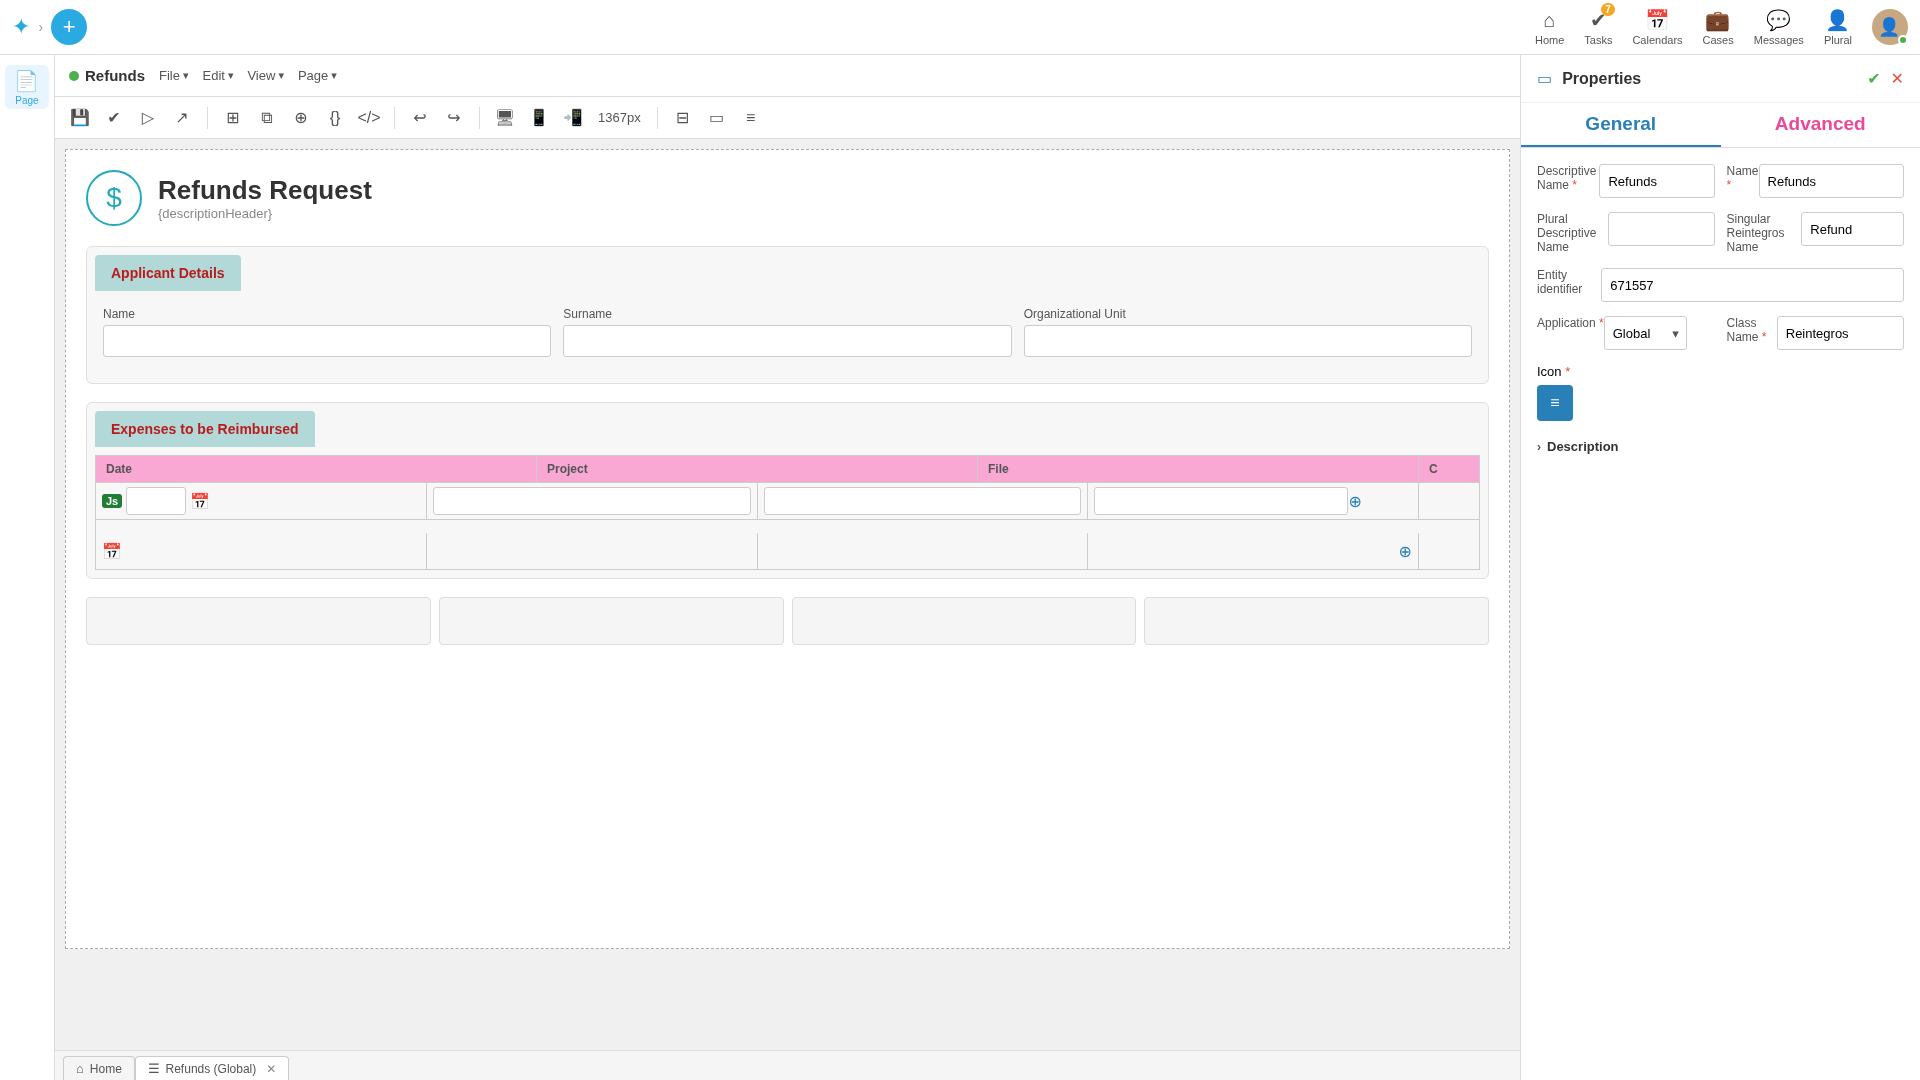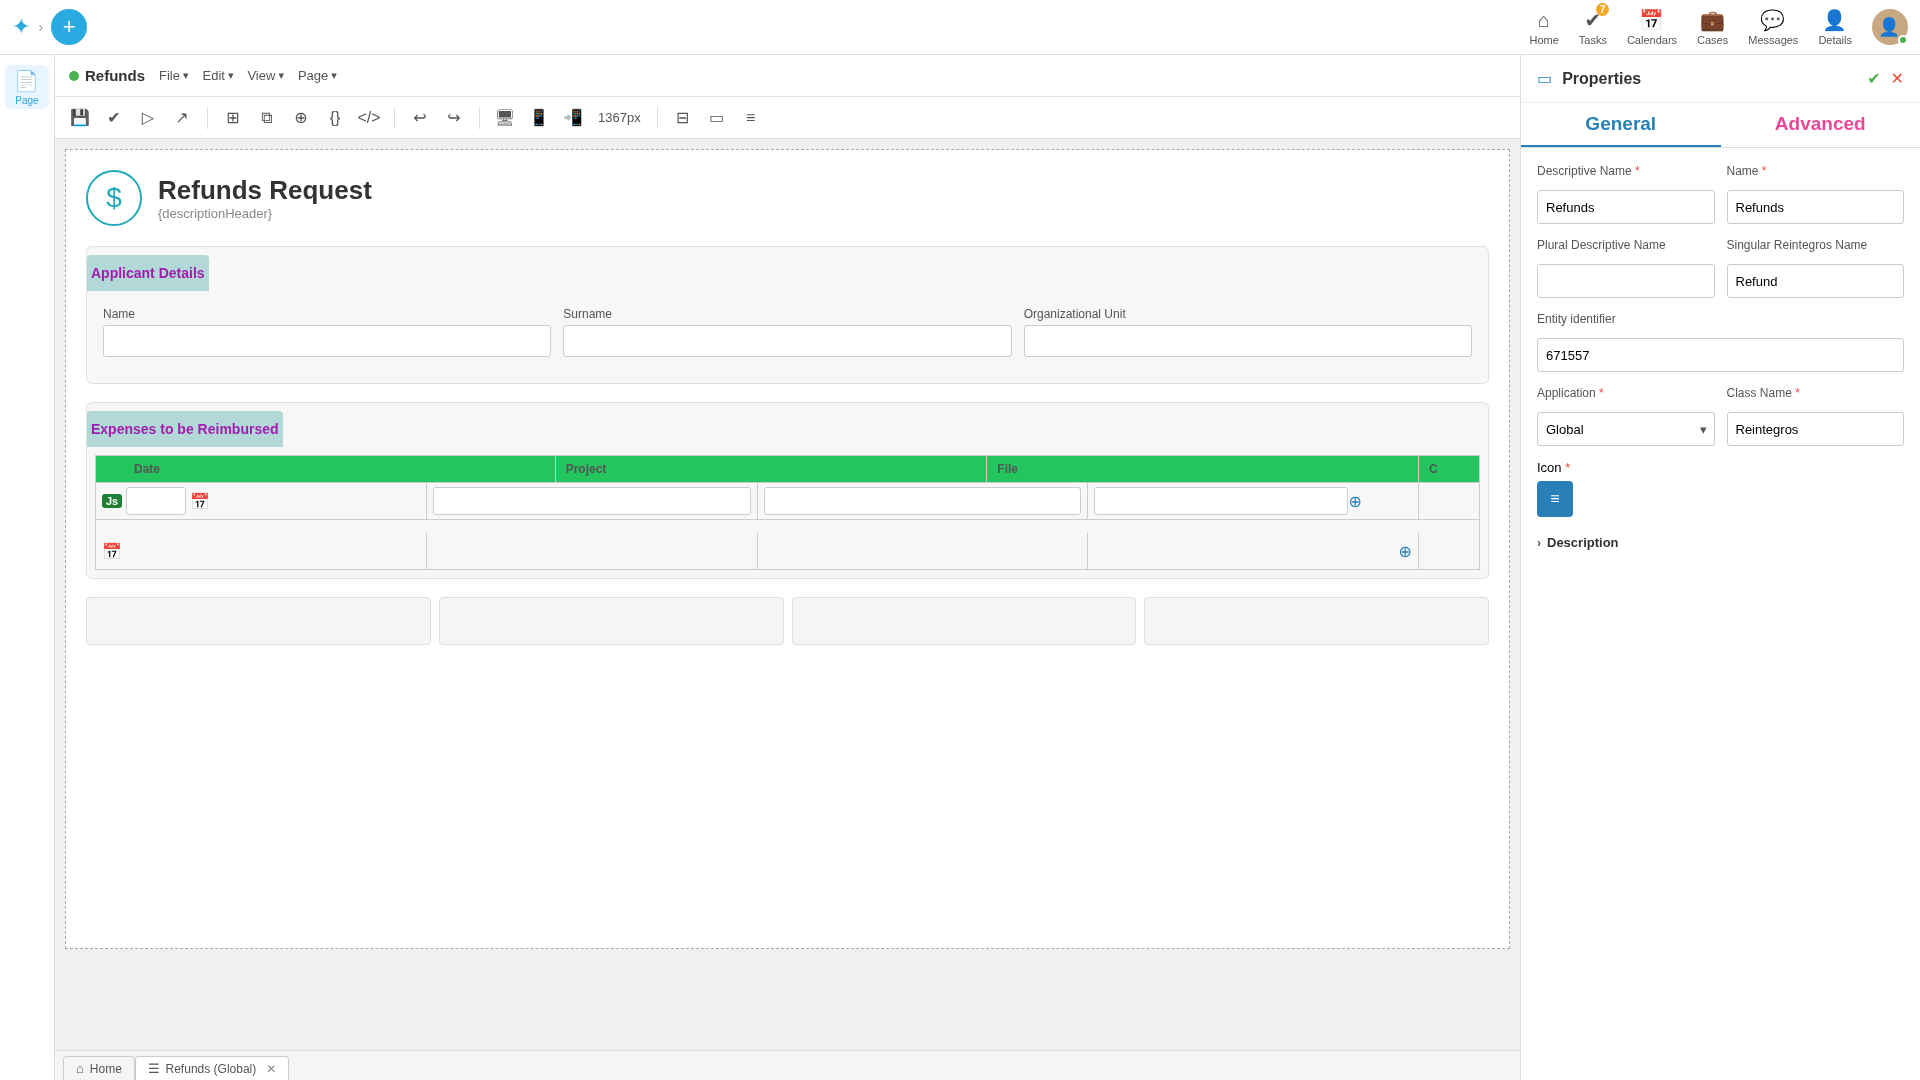--- a/index.html
+++ b/index.html
@@ -140,27 +140,27 @@
 
     .section-panel {
       background: #f7f7f7;
       border: 1px solid #e0e0e0;
       border-radius: 6px;
       margin-bottom: 18px;
       overflow: visible;
     }
     .section-header {
       background: #b2d8d8;
-      padding: 10px 4px;
+      padding: 10px 16px;
       border-radius: 4px 4px 0 0;
       font-size: 14px;
       font-weight: 600;
-      color: #a21caf;
+      color: #b91c1c;
       display: inline-block;
-      margin: 8px 8px 0 0;
+      margin: 8px 8px 0 8px;
     }
     .section-body {
       padding: 16px;
     }
     .form-row {
       display: flex;
       gap: 12px;
       margin-bottom: 10px;
     }
     .form-field {
@@ -181,23 +181,22 @@
       border: 1px solid #e0e0e0;
       border-radius: 6px;
       margin-bottom: 18px;
     }
     .table-inner {
       margin: 8px;
     }
     .table-header-row {
       display: flex;
       gap: 0;
-      background: #22c55e;
+      background: #f9a8d4;
       border: 1px solid #ccc;
-      padding-left: 28px;
     }
     .table-th {
       padding: 6px 10px;
       font-size: 12px;
       color: #555;
       font-weight: 600;
       border-right: 1px solid #ccc;
       flex: 1;
     }
     .table-th:last-child { border-right: none; }
@@ -303,22 +302,22 @@
       flex-direction: column;
       gap: 14px;
     }
     .panel-row {
       display: flex;
       gap: 12px;
     }
     .panel-field {
       flex: 1;
       display: flex;
-      flex-direction: column;
-      gap: 12px;
+      flex-direction: row;
+      gap: 0;
     }
     .panel-field label {
       font-size: 12px;
       color: #555;
     }
     .panel-field label .req { color: #e74c3c; }
     .panel-field input, .panel-field select {
       border: 1px solid #ccc;
       border-radius: 3px;
       padding: 5px 8px;
@@ -380,21 +379,21 @@
     <div class="nav-icon-item">
       <span class="icon-sym">💼</span>
       <span>Cases</span>
     </div>
     <div class="nav-icon-item">
       <span class="icon-sym">💬</span>
       <span>Messages</span>
     </div>
     <div class="nav-icon-item">
       <span class="icon-sym">👤</span>
-      <span>Details</span>
+      <span>Plural</span>
     </div>
     <div class="avatar-wrap">
       <div class="avatar">👤</div>
       <div class="avatar-dot"></div>
     </div>
   </div>
 </div>
 
 <div class="main-area">
 

